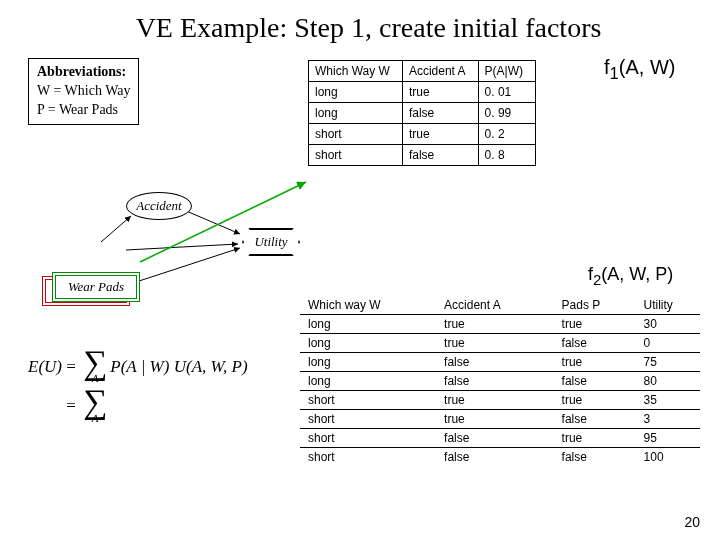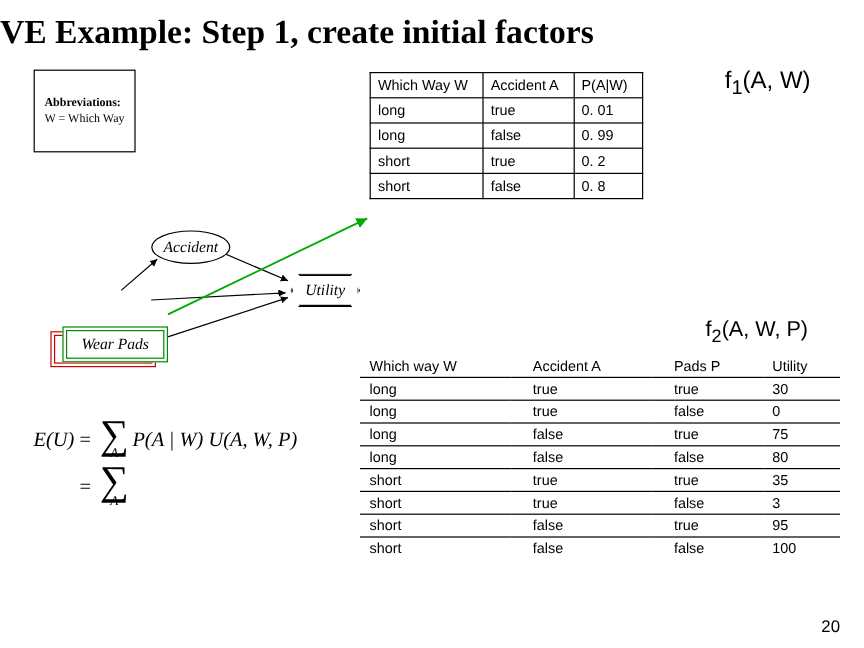--- a/index.html
+++ b/index.html
@@ -7,30 +7,32 @@
     padding: 0;
     width: 720px;
     height: 540px;
     font-family: "Times New Roman", serif;
     background: #fff;
     position: relative;
     overflow: hidden;
   }
   .title {
     font-size: 28px;
+    text-align: center;
     padding: 12px 0 8px 0;
-    font-weight: bold;
+    font-weight: normal;
+    margin-left: 17px;
   }
   .abbrev-box {
     position: absolute;
     left: 28px;
     top: 58px;
     border: 1px solid #000;
-    padding: 20px 8px;
-    font-size: 10px;
+    padding: 4px 8px;
+    font-size: 14px;
     line-height: 1.35;
     background: #fff;
     z-index: 3;
   }
   .abbrev-box .hd { font-weight: bold; }
   .table1 {
     position: absolute;
     left: 308px;
     top: 60px;
     font-family: Arial, sans-serif;
@@ -165,20 +167,21 @@
   }
 </style>
 </head>
 <body>
 
 <div class="title">VE Example: Step 1, create initial factors</div>
 
 <div class="abbrev-box">
   <div class="hd">Abbreviations:</div>
   <div>W = Which Way</div>
+  <div>P  = Wear Pads</div>
 </div>
 
 <svg class="long-arrow" width="720" height="540">
   <defs>
     <marker id="ah" markerWidth="8" markerHeight="8" refX="6" refY="3" orient="auto">
       <path d="M0,0 L6,3 L0,6 Z" fill="#0a0"></path>
     </marker>
   </defs>
   <line x1="140" y1="210" x2="306" y2="130" stroke="#0a0" stroke-width="1.5" marker-end="url(#ah)"></line>
 </svg>

